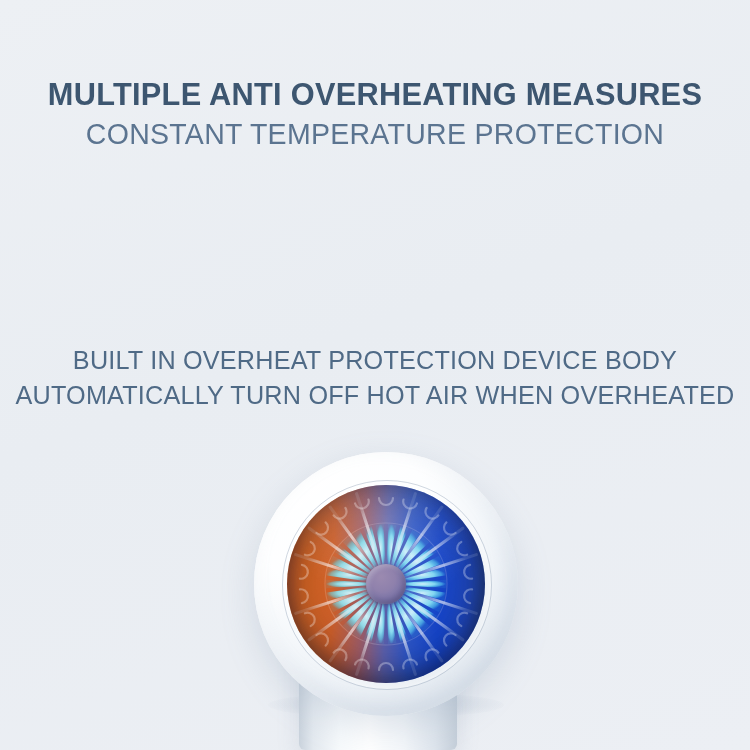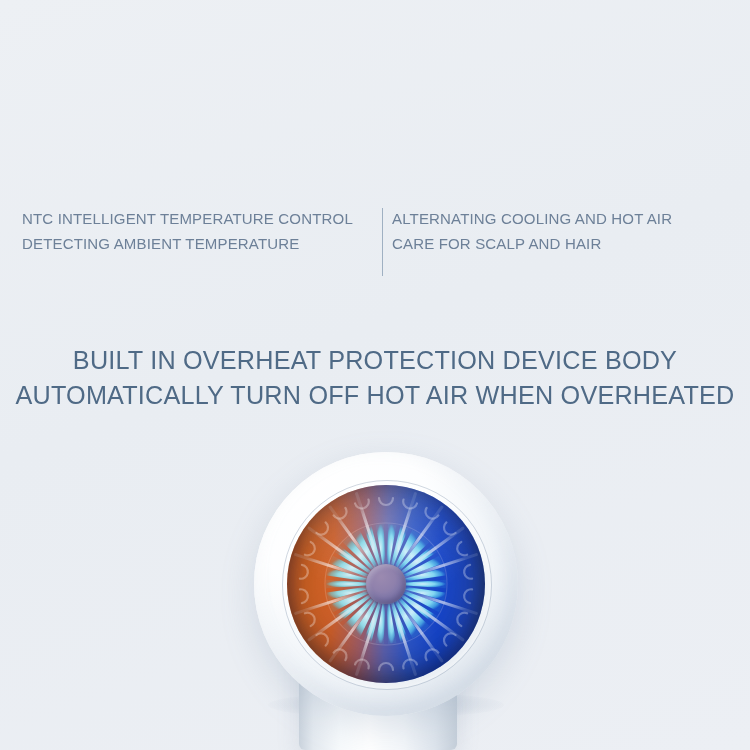--- a/index.html
+++ b/index.html
@@ -243,34 +243,25 @@
     height: 26px;
     border-radius: 50%;
     background: radial-gradient(ellipse at center, rgba(120,142,168,0.20) 0%, rgba(120,142,168,0.08) 55%, rgba(120,142,168,0) 78%);
   }
 </style>
 </head>
 <body>
 
 <div id="poster">
 
-
-  <div class="features">
-    <div class="feature-col left">
-      <span class="feature-line">NTC INTELLIGENT TEMPERATURE CONTROL</span>
-      <span class="feature-line">DETECTING AMBIENT TEMPERATURE</span>
-    </div>
-
-    <div class="feature-divider"></div>
-
-    <div class="feature-col right">
-      <span class="feature-line">ALTERNATING COOLING AND HOT AIR</span>
-      <span class="feature-line">CARE FOR SCALP AND HAIR</span>
-    </div>
+  <div class="headline-block">
+    <div class="headline-main">MULTIPLE ANTI OVERHEATING MEASURES</div>
+    <div class="headline-sub">CONSTANT TEMPERATURE PROTECTION</div>
   </div>
+
 
   <div class="statement">
     <span class="statement-line">BUILT IN OVERHEAT PROTECTION DEVICE BODY</span>
     <span class="statement-line">AUTOMATICALLY TURN OFF HOT AIR WHEN OVERHEATED</span>
   </div>
 
   <div class="product">
 
     <div class="product-shadow"></div>
 

